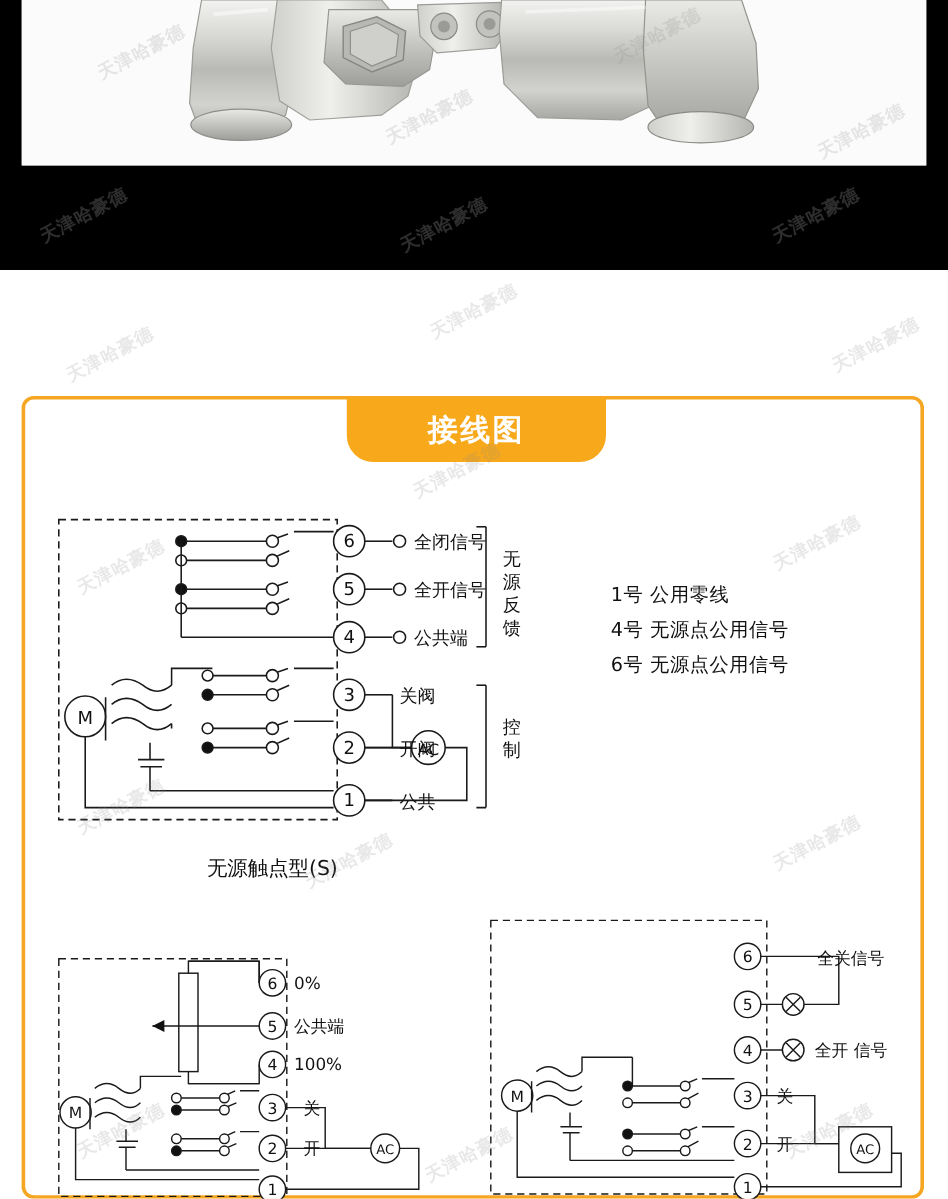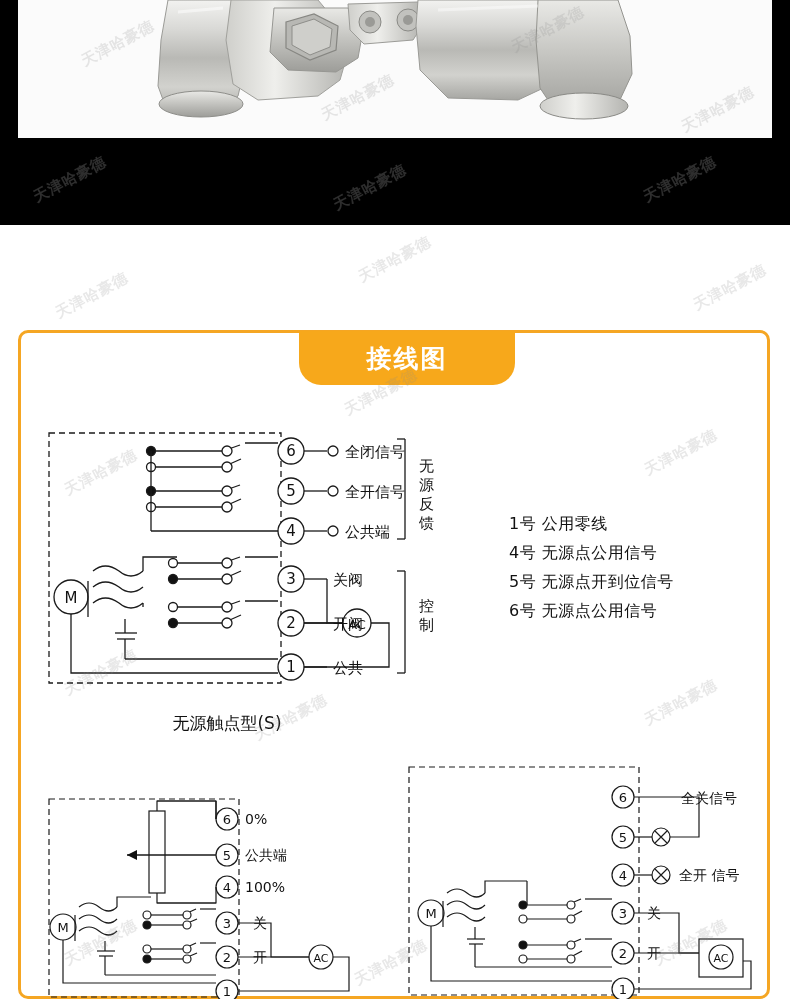--- a/index.html
+++ b/index.html
@@ -15,21 +15,21 @@
   
   .photo-band{position:absolute;left:0;top:0;width:790px;height:225px;background:#000;}
   .photo-inner{position:absolute;left:18px;top:0;width:754px;height:138px;background:#fafafa;overflow:hidden;}
   .valve{position:absolute;left:0;top:0;width:754px;height:138px;}
 
   
   .card{position:absolute;left:18px;top:330px;width:752px;height:669px;
         border:3px solid #f5a623;border-radius:10px;box-sizing:border-box;background:#fff;}
   .card-title{position:absolute;left:268px;top:-2px;width:216px;height:54px;background:#f7a81b;
         border-radius:0 0 22px 22px;color:#fff;font-size:25px;font-weight:bold;
-        display:flex;align-items:center;justify-content:center;letter-spacing:2px;margin-left:10px;}
+        display:flex;align-items:center;justify-content:center;letter-spacing:2px;}
 
   
   .wm{position:absolute;color:rgba(140,140,140,.20);font-size:15px;font-weight:bold;
       transform:rotate(-28deg);white-space:nowrap;pointer-events:none;letter-spacing:1px;}
   .wm.dark{color:rgba(255,255,255,.18);}
 
   
   svg{display:block;}
   .dia{position:absolute;}
 </style>
@@ -219,25 +219,24 @@
       <text x="392" y="60" font-size="15" fill="#111">
         <tspan x="392" dy="0">无</tspan><tspan x="392" dy="19">源</tspan><tspan x="392" dy="19">反</tspan><tspan x="392" dy="19">馈</tspan>
       </text>
       <text x="392" y="200" font-size="15" fill="#111">
         <tspan x="392" dy="0">控</tspan><tspan x="392" dy="19">制</tspan>
       </text>
 
       <text x="200" y="318" font-size="17" fill="#111" text-anchor="middle">无源触点型(S)</text>
     </svg>
 
-    <div style="position:absolute;left:488px;top:148px;width:256px;margin-top:28px;">
+    <div style="position:absolute;left:488px;top:148px;width:256px;">
       <div style="font-size:16px;color:#111;line-height:29px;letter-spacing:.5px;">
         <div>1号  公用零线</div>
         <div>4号  无源点公用信号</div>
-        <div>5号  无源点开到位信号</div>
         <div>6号  无源点公用信号</div>
       </div>
     </div>
 
     <svg class="dia" style="left:10px;top:452px" width="360" height="215" viewBox="0 0 360 215">
       <g fill="none" stroke="#1a1a1a" stroke-width="1.2">
         <rect x="18" y="14" width="190" height="198" stroke-dasharray="6,4"></rect>
         <circle cx="196" cy="34" r="11" fill="#fff"></circle>
         <circle cx="196" cy="70" r="11" fill="#fff"></circle>
         <circle cx="196" cy="102" r="11" fill="#fff"></circle>

